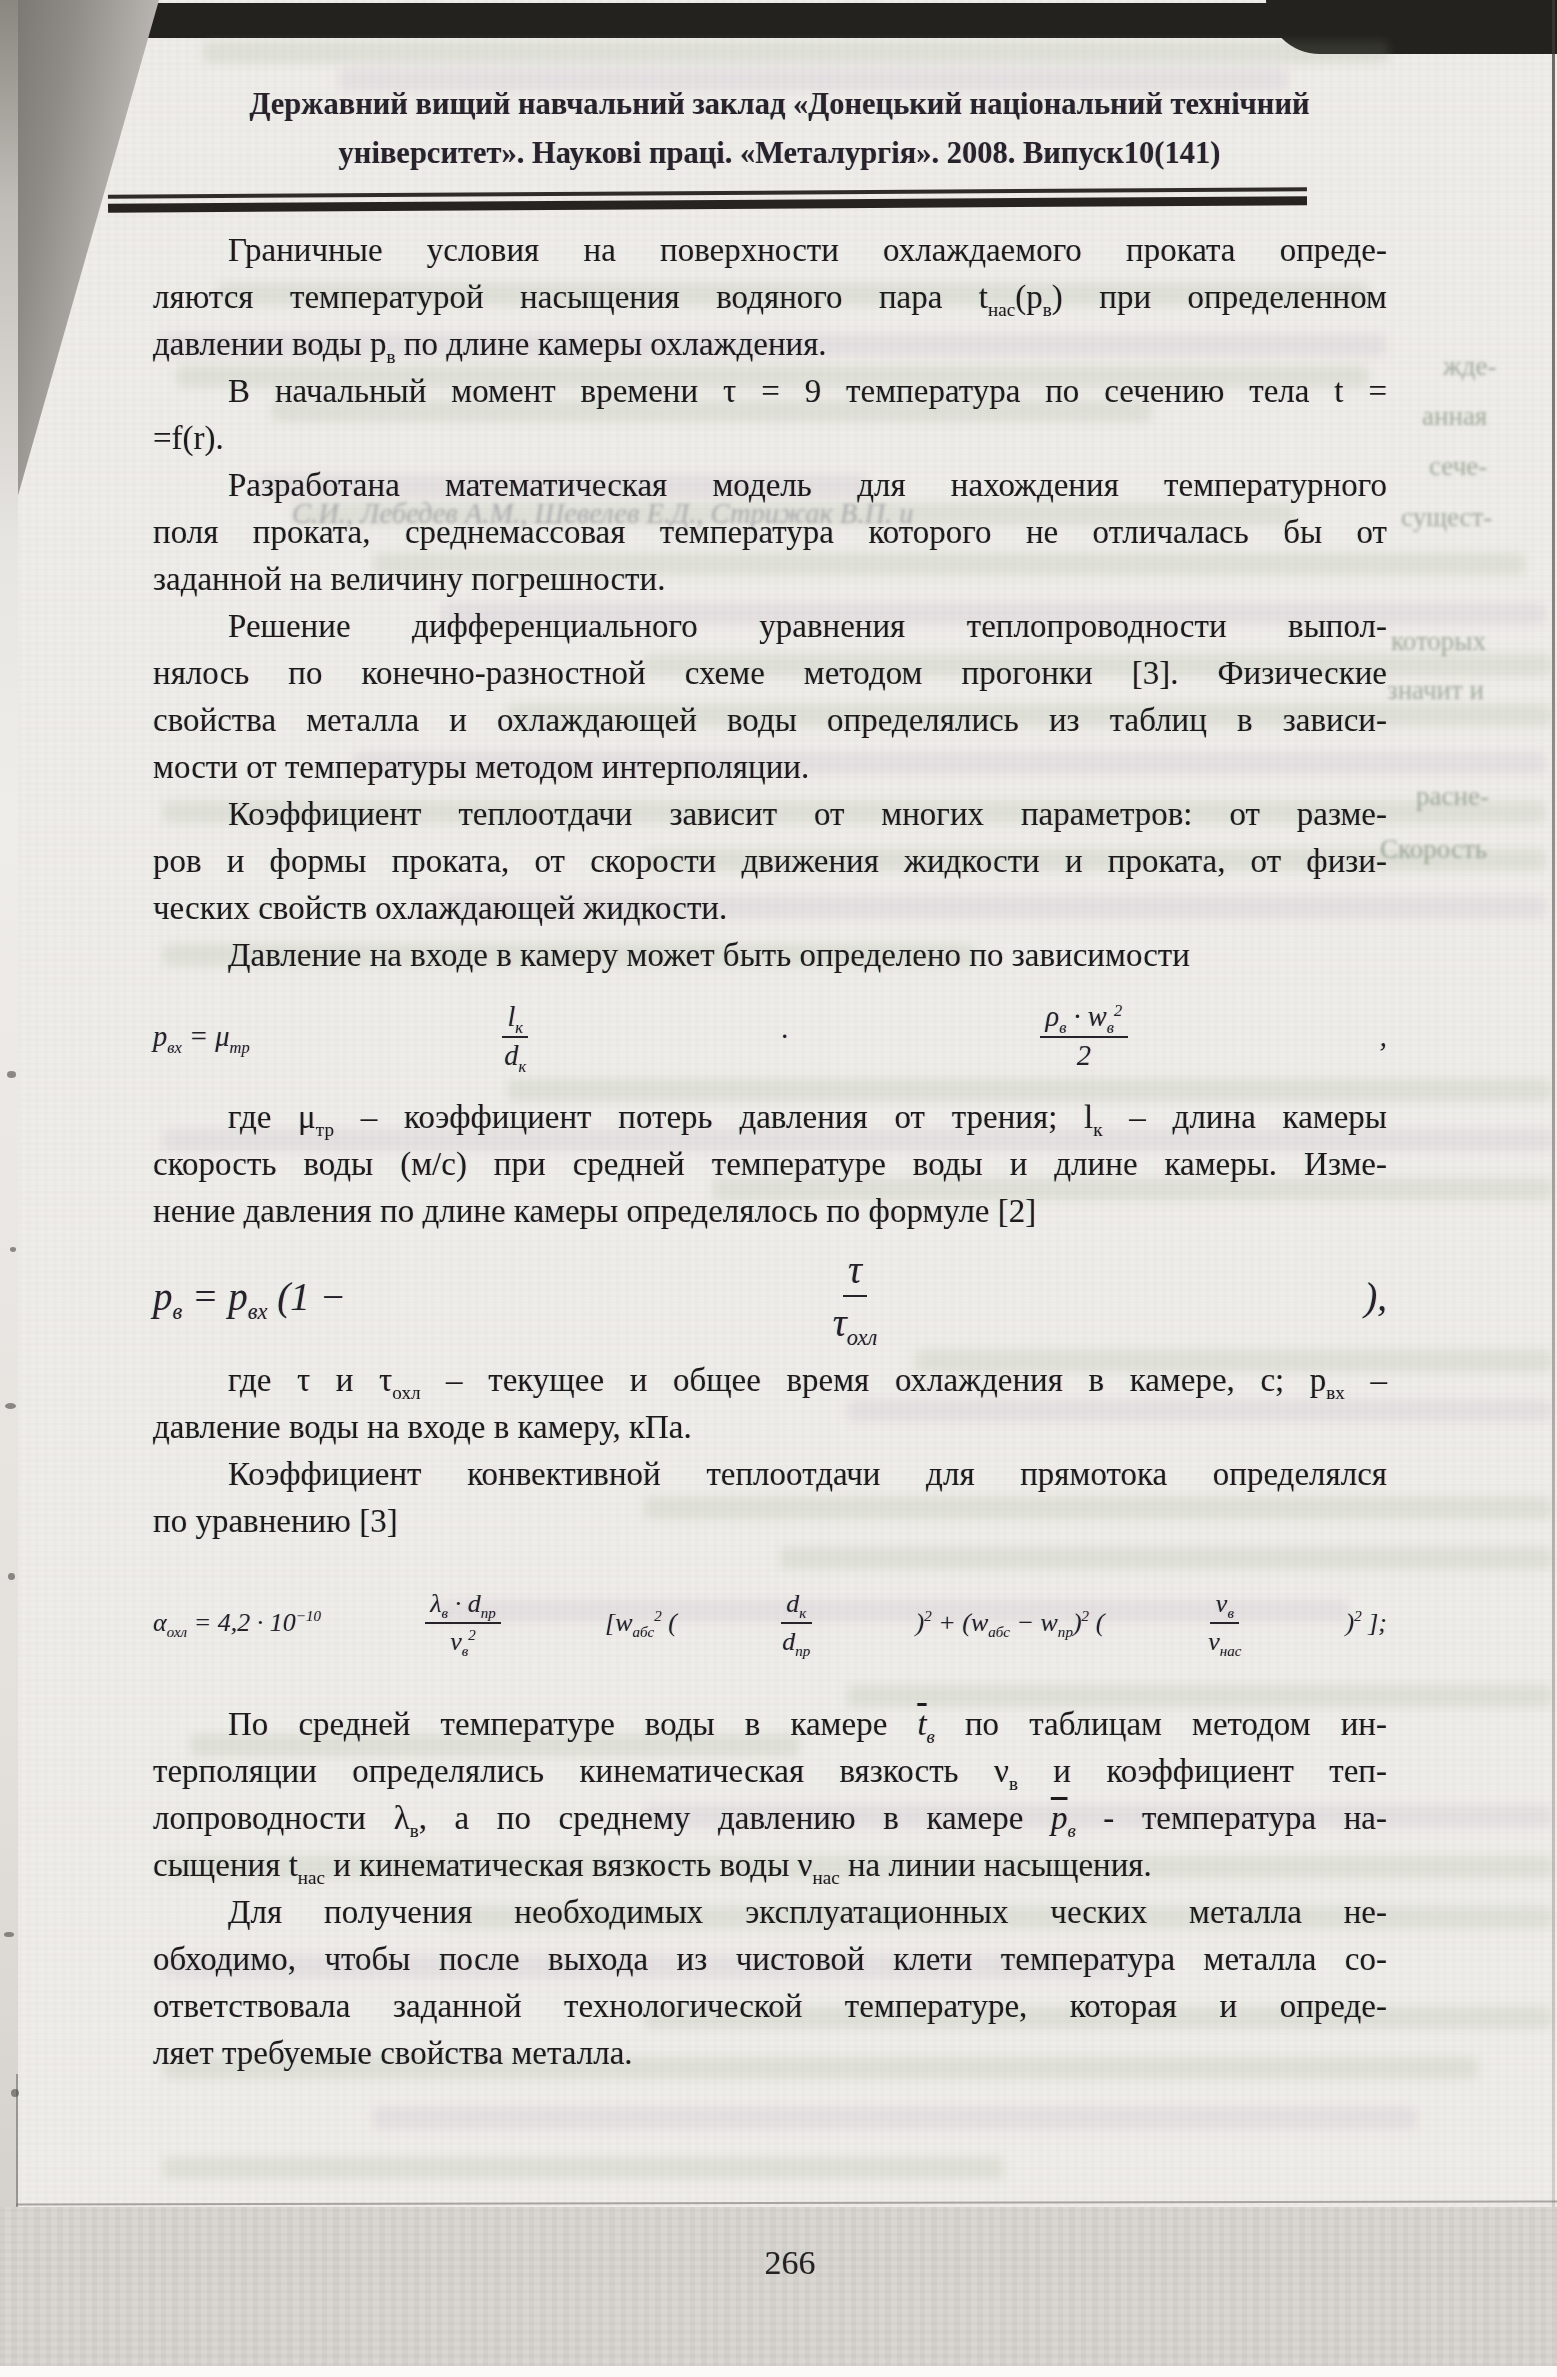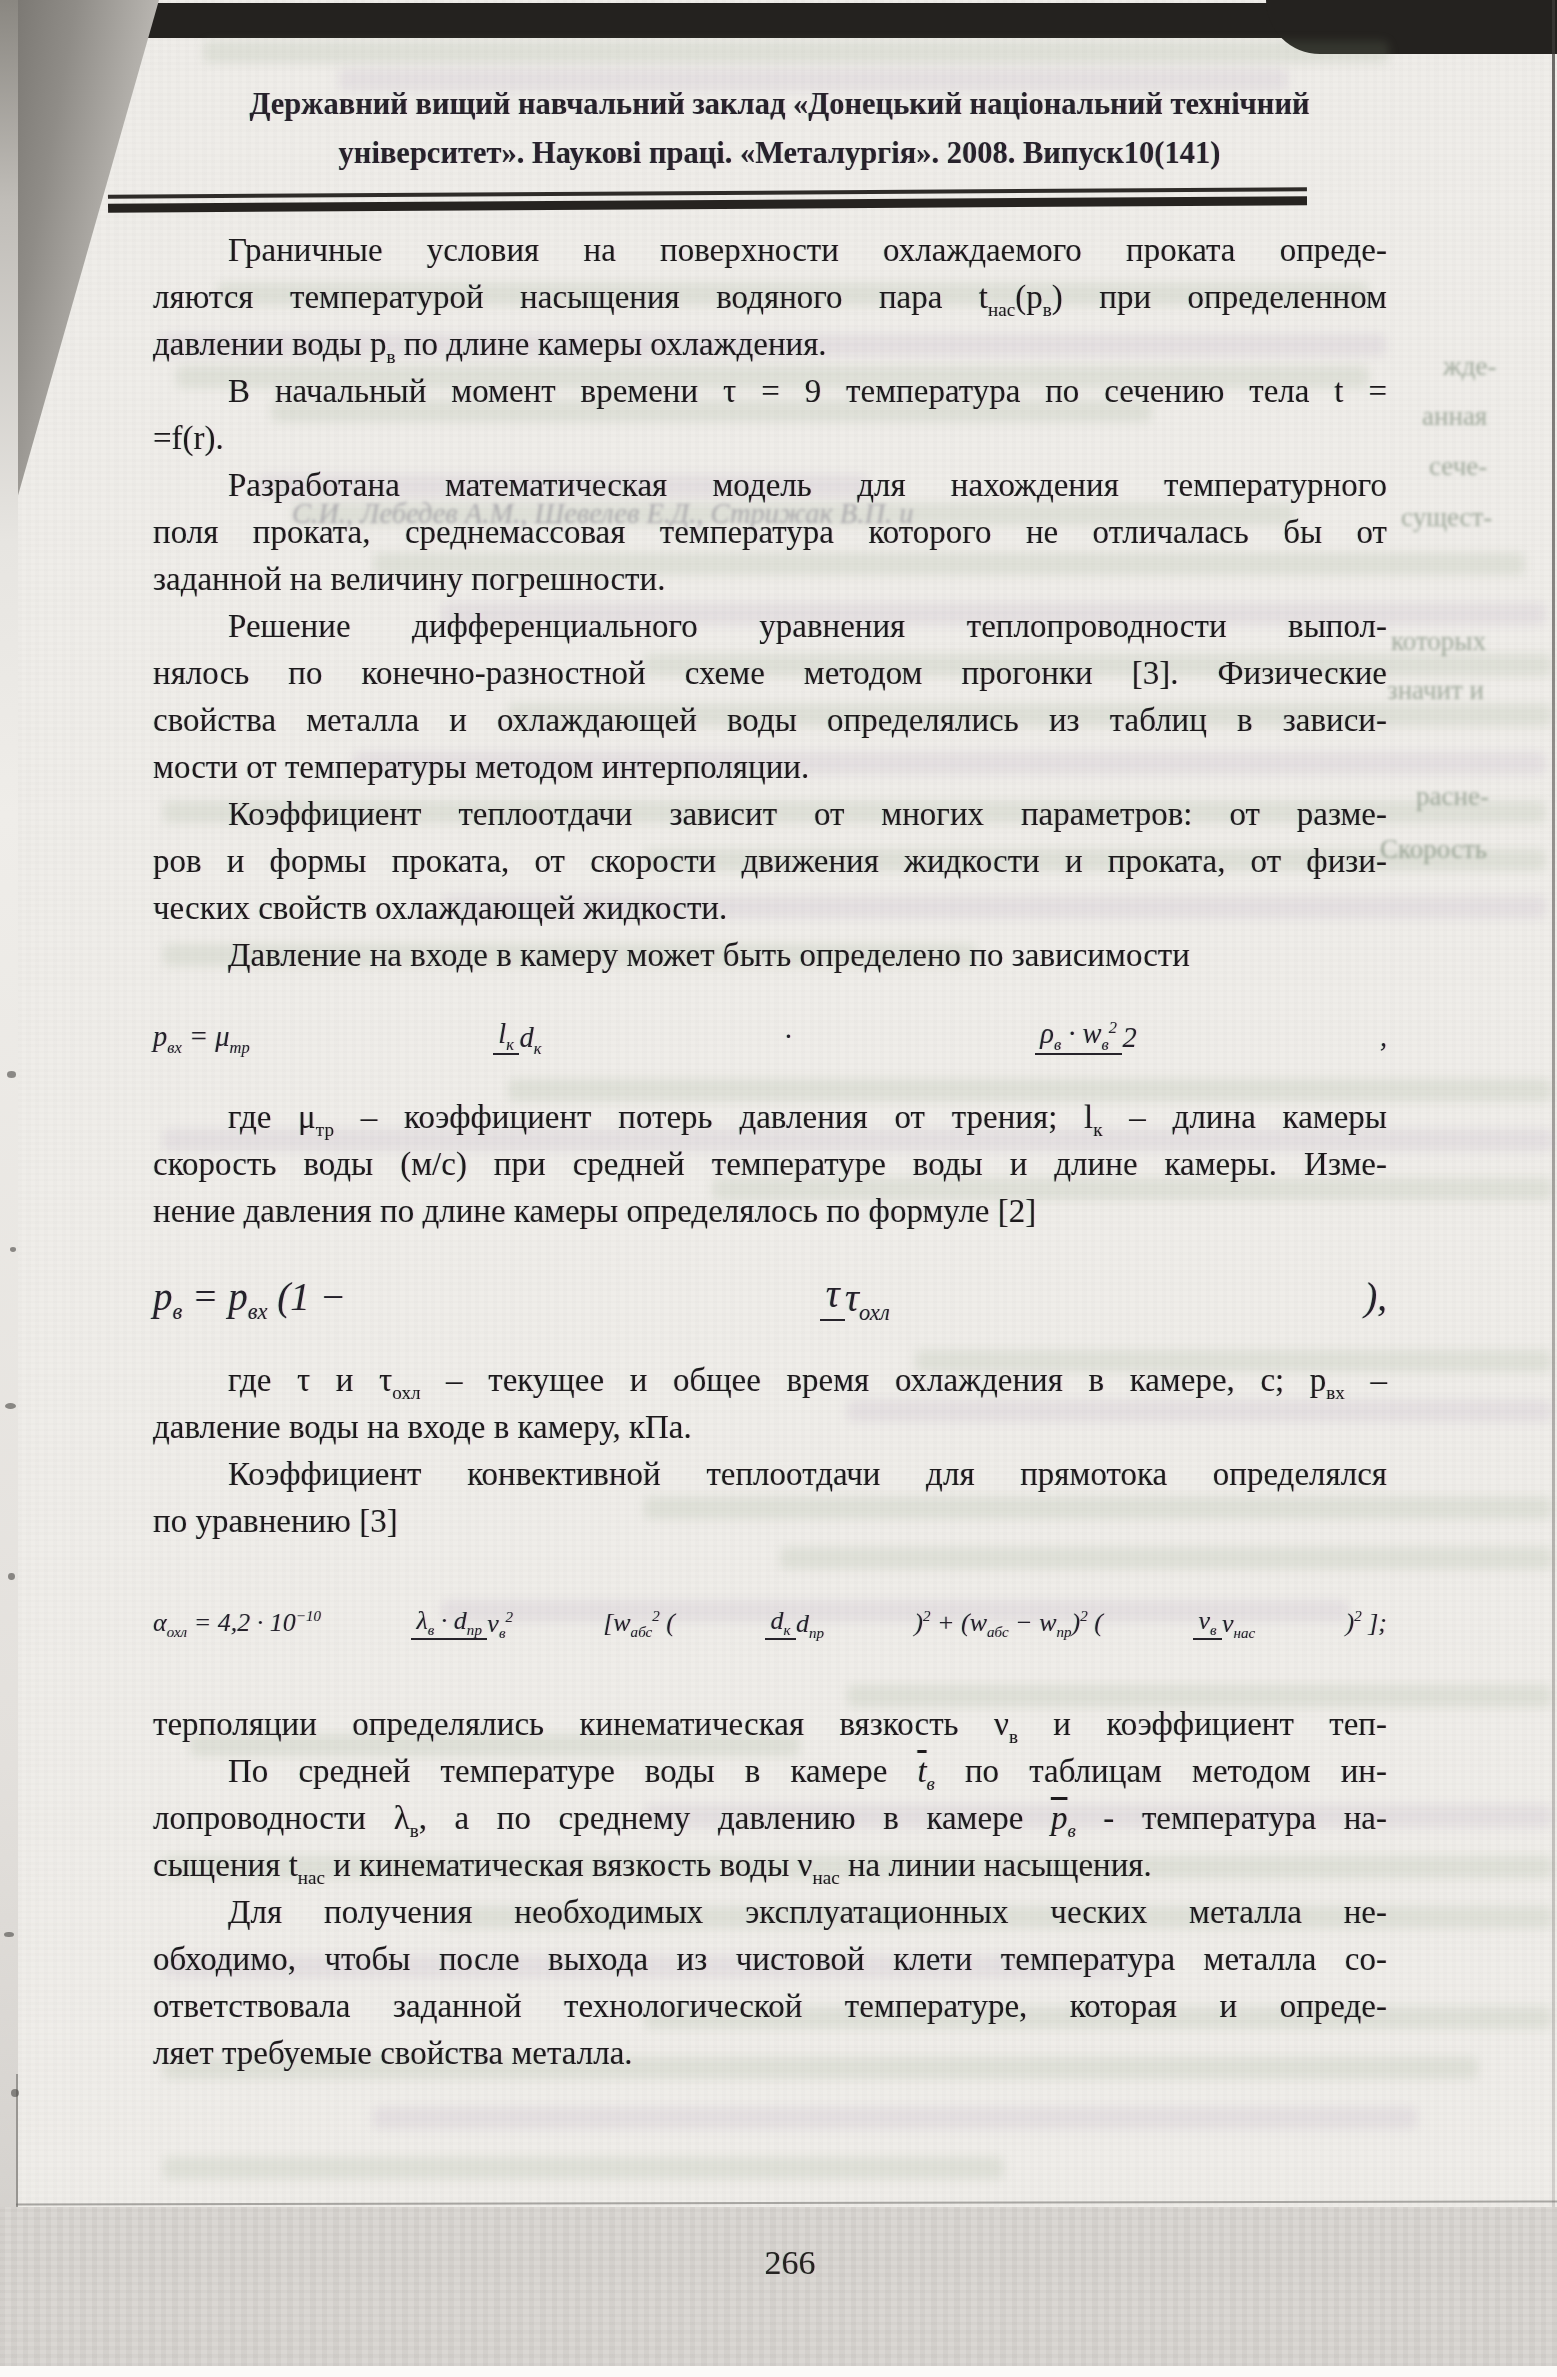--- a/index.html
+++ b/index.html
@@ -46,21 +46,21 @@
   .bodyline{height:47px;line-height:47px;text-align:justify;text-align-last:justify;white-space:normal;}
   .bodyline.ind{text-indent:75px;}
   .bodyline.last{text-align-last:left;}
   sub{font-size:58%;line-height:0;}
   sup{font-size:58%;line-height:0;}
   .ov{text-decoration:overline;}
   .formula{display:flex;align-items:center;justify-content:space-between;font-style:italic;color:#24212a;}
   .formula.f1{height:115px;font-size:28.5px;}
   .formula.f2{height:122px;font-size:39px;}
   .formula.f3{height:156px;font-size:26px;}
-  .frac{display:inline-flex;flex-direction:row;align-items:center;vertical-align:middle;margin:0 8.1px;}
+  .frac{display:inline-flex;flex-direction:column;align-items:center;vertical-align:middle;margin:0 8.1px;}
   .frac .fn{display:block;padding:0 5.4px 2.7px 5.4px;border-bottom:2px solid #26232a;}
   .frac .fd{display:block;padding-top:2.7px;}
   .pageno{position:absolute;top:2244px;left:722px;width:136px;text-align:center;font-size:34px;color:#24222026;color:#242220;}
 </style>
 </head>
 <body>
 
 <div class="page">
 
   <div class="top-band"></div>
@@ -210,22 +210,22 @@
       <span>)<sup>2</sup> + (w<sub>абс</sub> − w<sub>пр</sub>)<sup>2</sup> (</span>
       <span class="frac">
         <span class="fn">ν<sub>в</sub></span>
         <span class="fd">ν<sub>нас</sub></span>
       </span>
       <span>)<sup>2</sup> ];</span>
     </div>
 
     <div>
 
-    <div class="bodyline">терполяции определялись кинематическая вязкость ν<sub>в</sub> и коэффициент теп-</div>
-        <div class="bodyline ind">По средней температуре воды в камере <i><span class="ov">t</span><sub>в</sub></i> по таблицам методом ин-</div>
+    <div class="bodyline ind">По средней температуре воды в камере <i><span class="ov">t</span><sub>в</sub></i> по таблицам методом ин-</div>
+        <div class="bodyline">терполяции определялись кинематическая вязкость ν<sub>в</sub> и коэффициент теп-</div>
         <div class="bodyline">лопроводности λ<sub>в</sub>, а по среднему давлению в камере <i><span class="ov">р</span><sub>в</sub></i> - температура на-</div>
         <div class="bodyline last">сыщения t<sub>нас</sub> и кинематическая вязкость воды ν<sub>нас</sub> на линии насыщения.</div>
         <div class="bodyline ind">Для получения необходимых эксплуатационных ческих металла не-</div>
         <div class="bodyline">обходимо, чтобы после выхода из чистовой клети температура металла со-</div>
         <div class="bodyline">ответствовала заданной технологической температуре, которая и опреде-</div>
         <div class="bodyline last">ляет требуемые свойства металла.</div>
       </div>
 
   </div>
 

